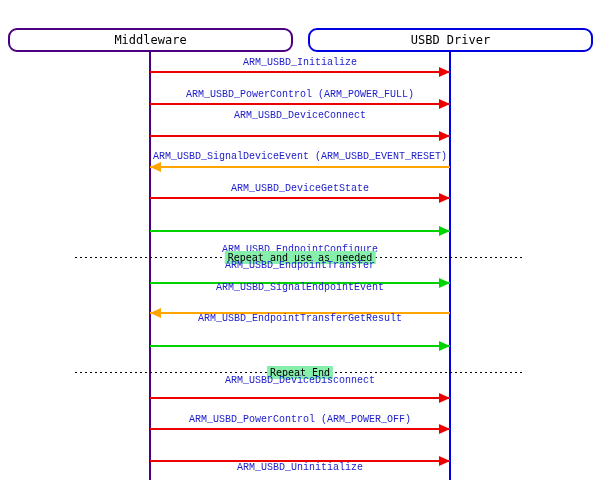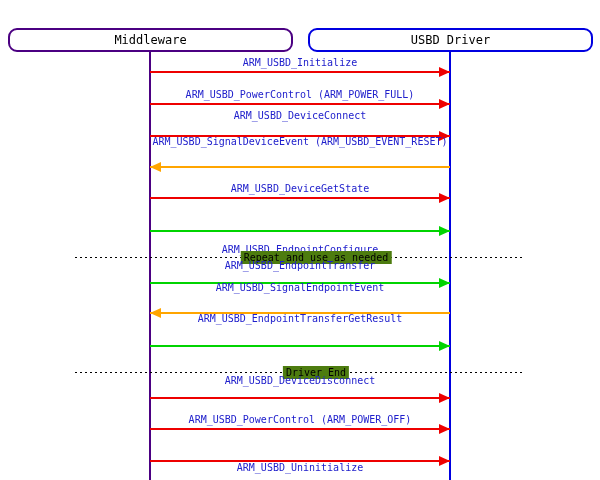--- a/index.html
+++ b/index.html
@@ -52,20 +52,21 @@
   .msg-label {
     position: absolute;
     left: 150px;
     width: 300px;
     height: 12px;
     line-height: 12px;
     text-align: center;
     font-size: 10px;
     color: var(--label_text, #2020CC);
     white-space: nowrap;
+    font-family: Liberation Mono, monospace;
   }
   .msg-line {
     position: absolute;
     left: 150px;
     width: 300px;
     height: 2px;
   }
   .arrowhead {
     position: absolute;
     width: 0;
@@ -89,24 +90,23 @@
     background-image: repeating-linear-gradient(to right, #000000 0 2px, transparent 2px 5px);
   }
   .sep-label {
     position: absolute;
     left: 50%;
     transform: translateX(-50%);
     font-size: 10px;
     height: 13px;
     line-height: 13px;
     color: var(--separator_text, #000000);
-    background: #4d7c0f;
+    background: #86efac;
     padding: 0 3px;
     white-space: nowrap;
-    margin-left: 16px;
   }
 </style>
 </head>
 <body>
 
 <div class="diagram">
   <div class="participant-box drv">
     <span class="participant-label">USBD Driver</span>
   </div>
   <div class="participant-box mw">
@@ -117,42 +117,42 @@
   <div id="rows">
       <div class="msg-label" style="top: 57px;">ARM_USBD_Initialize</div>
       <div class="msg-line" style="top: 71px; background: rgb(238, 0, 0);"></div>
       <div class="arrowhead right" style="top: 67px; border-left-color: rgb(238, 0, 0);"></div>
       <div class="msg-label" style="top: 89px;">ARM_USBD_PowerControl (ARM_POWER_FULL)</div>
       <div class="msg-line" style="top: 103px; background: rgb(238, 0, 0);"></div>
       <div class="arrowhead right" style="top: 99px; border-left-color: rgb(238, 0, 0);"></div>
       <div class="msg-label" style="top: 110px;">ARM_USBD_DeviceConnect</div>
       <div class="msg-line" style="top: 135px; background: rgb(238, 0, 0);"></div>
       <div class="arrowhead right" style="top: 131px; border-left-color: rgb(238, 0, 0);"></div>
-      <div class="msg-label" style="top: 136px;">ARM_USBD_SignalDeviceEvent (ARM_USBD_EVENT_RESET)</div>
+      <div class="msg-label" style="top: 151px;">ARM_USBD_SignalDeviceEvent (ARM_USBD_EVENT_RESET)</div>
       <div class="msg-line" style="top: 166px; background: rgb(255, 165, 0);"></div>
       <div class="arrowhead left" style="top: 162px; border-right-color: rgb(255, 165, 0);"></div>
       <div class="msg-label" style="top: 183px;">ARM_USBD_DeviceGetState</div>
       <div class="msg-line" style="top: 197px; background: rgb(238, 0, 0);"></div>
       <div class="arrowhead right" style="top: 193px; border-left-color: rgb(238, 0, 0);"></div>
       <div class="msg-label" style="top: 204px; margin-top: 40px;">ARM_USBD_EndpointConfigure</div>
       <div class="msg-line" style="top: 230px; background: rgb(0, 212, 0);"></div>
       <div class="arrowhead right" style="top: 226px; border-left-color: rgb(0, 212, 0);"></div>
       <div class="sep-line" style="top: 257px;"></div>
       <div class="sep-label" style="top: 251px;">Repeat and use as needed</div>
       <div class="msg-label" style="top: 260px;">ARM_USBD_EndpointTransfer</div>
       <div class="msg-line" style="top: 282px; background: rgb(0, 212, 0);"></div>
       <div class="arrowhead right" style="top: 278px; border-left-color: rgb(0, 212, 0);"></div>
       <div class="msg-label" style="top: 282px;">ARM_USBD_SignalEndpointEvent</div>
       <div class="msg-line" style="top: 312px; background: rgb(255, 165, 0);"></div>
       <div class="arrowhead left" style="top: 308px; border-right-color: rgb(255, 165, 0);"></div>
       <div class="msg-label" style="top: 313px;">ARM_USBD_EndpointTransferGetResult</div>
       <div class="msg-line" style="top: 345px; background: rgb(0, 212, 0);"></div>
       <div class="arrowhead right" style="top: 341px; border-left-color: rgb(0, 212, 0);"></div>
       <div class="sep-line" style="top: 372px;"></div>
-      <div class="sep-label" style="top: 366px;">Driver End</div>
+      <div class="sep-label" style="top: 366px;">Repeat End</div>
       <div class="msg-label" style="top: 375px;">ARM_USBD_DeviceDisconnect</div>
       <div class="msg-line" style="top: 397px; background: rgb(238, 0, 0);"></div>
       <div class="arrowhead right" style="top: 393px; border-left-color: rgb(238, 0, 0);"></div>
       <div class="msg-label" style="top: 414px;">ARM_USBD_PowerControl (ARM_POWER_OFF)</div>
       <div class="msg-line" style="top: 428px; background: rgb(238, 0, 0);"></div>
       <div class="arrowhead right" style="top: 424px; border-left-color: rgb(238, 0, 0);"></div>
       <div class="msg-label" style="top: 462px;">ARM_USBD_Uninitialize</div>
       <div class="msg-line" style="top: 460px; background: rgb(238, 0, 0);"></div>
       <div class="arrowhead right" style="top: 456px; border-left-color: rgb(238, 0, 0);"></div>
     </div>

